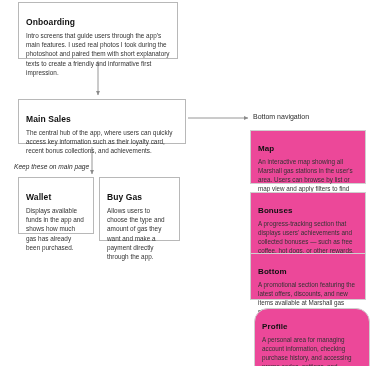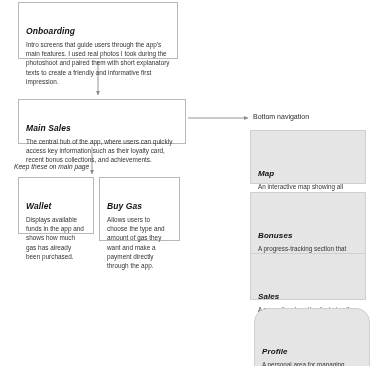--- a/index.html
+++ b/index.html
@@ -23,32 +23,31 @@
   .box {
     position: absolute;
     box-sizing: border-box;
     background: #ffffff;
     border: 1px solid #b8b8b8;
     padding: 6px 7px 7px 7px;
   }
   .card {
     position: absolute;
     box-sizing: border-box;
-    background: #e5e5e5;
+    background: #ec4899;
     border: 1px solid #cfcfcf;
-    padding: 20px 7px 7px 7px;
+    padding: 4px 7px 7px 7px;
   }
   .box-title {
     font-size: 8.5px;
     font-weight: bold;
     line-height: 11px;
     letter-spacing: 0.1px;
     color: #111111;
-    margin: 17px 0 3px 0;
-    font-style: italic;
+    margin: 8px 0 3px 0;
   }
   .box-desc {
     font-size: 6.4px;
     line-height: 9.2px;
     color: #333333;
     margin: 0;
   }
   .card .box-title {
     font-size: 8px;
     margin-bottom: 3px;
@@ -138,21 +137,21 @@
     <div class="box-title">Map</div>
     <div class="box-desc">An interactive map showing all Marshall gas stations in the user's area. Users can browse by list or map view and apply filters to find the most convenient location.</div>
   </div>
 
   <div class="card" id="card-bonuses">
     <div class="box-title">Bonuses</div>
     <div class="box-desc">A progress-tracking section that displays users' achievements and collected bonuses — such as free coffee, hot dogs, or other rewards.</div>
   </div>
 
   <div class="card" id="card-sales">
-    <div class="box-title">Sales</div>
+    <div class="box-title">Bottom</div>
     <div class="box-desc">A promotional section featuring the latest offers, discounts, and new items available at Marshall gas stations.</div>
   </div>
 
   <div class="card" id="card-profile">
     <div class="box-title">Profile</div>
     <div class="box-desc">A personal area for managing account information, checking purchase history, and accessing promo codes, settings, and customer support.</div>
   </div>
 
 </div>
 

